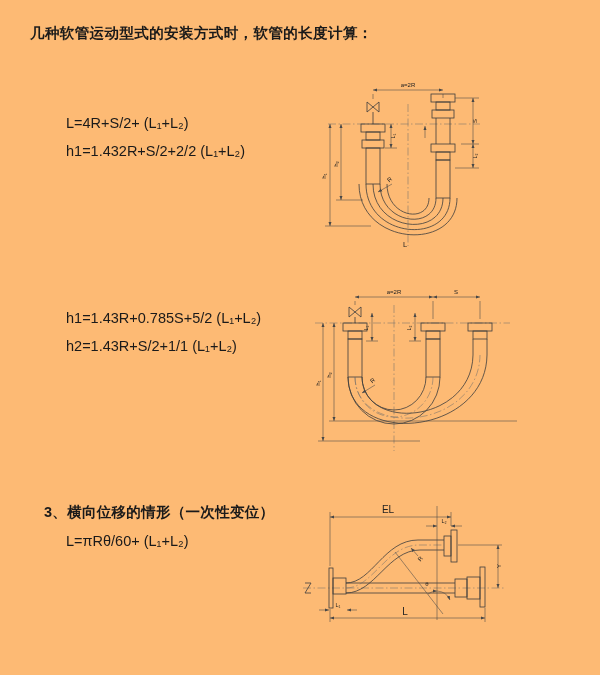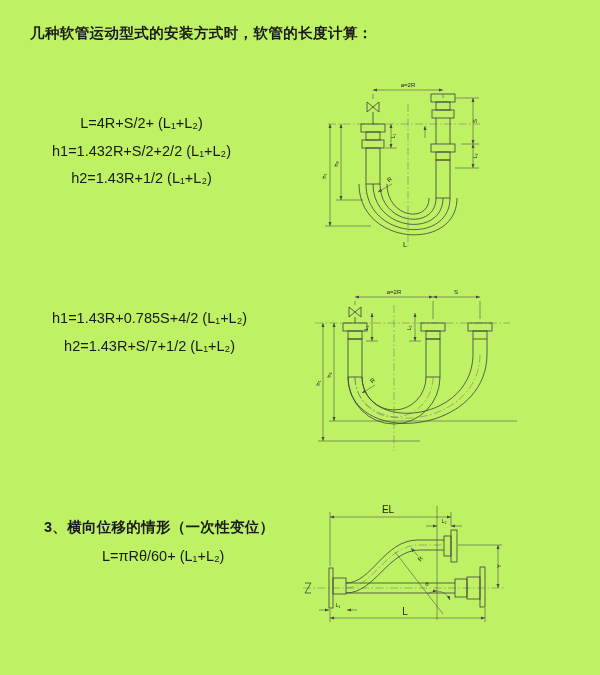--- a/index.html
+++ b/index.html
@@ -1,47 +1,46 @@
 <!DOCTYPE html>
 <html><head>
 <meta charset="utf-8">
 <style>
   html,body{margin:0;padding:0;background:#e8e8e8;}
-  .page{position:relative;width:600px;height:675px;background:#bef264;overflow:hidden;
-        font-family:"Liberation Sans","DejaVu Sans",sans-serif;color:#1a1a1a;text-align:center;}
+  .page{position:relative;width:600px;height:675px;background:#fdba74;overflow:hidden;
+        font-family:"Liberation Sans","DejaVu Sans",sans-serif;color:#1a1a1a;}
   .title{position:absolute;left:30px;top:24px;font-size:14.5px;font-weight:bold;letter-spacing:.4px;}
   .sec{position:absolute;left:44px;}
   .sec .heading{font-size:14.5px;font-weight:bold;line-height:20px;margin-bottom:6px;letter-spacing:.3px;}
-  .sec .formula{font-size:14.5px;margin-left:8px;line-height:27.5px;white-space:pre;}
-  #sec1{top:110px;} #sec2{top:305px;} #sec3{top:517px;}
+  .sec .formula{font-size:14.5px;margin-left:22px;line-height:27.5px;white-space:pre;}
+  #sec1{top:110px;} #sec2{top:305px;} #sec3{top:502px;}
   .diag{position:absolute;}
   #diag1{left:315px;top:76px;} #diag2{left:310px;top:283px;} #diag3{left:300px;top:502px;}
   .ln{stroke:#3d3d3d;stroke-width:.8;fill:none;}
   .dim{stroke:#474747;stroke-width:.55;fill:none;}
   .cl{stroke:#6a6a6a;stroke-width:.5;fill:none;stroke-dasharray:8 2.5 1.5 2.5;}
   .fit{stroke:#3d3d3d;stroke-width:.8;fill:none;}
   .diag text{fill:#222;font-family:"Liberation Sans","DejaVu Sans",sans-serif;}
   .t6{font-size:6px;} .t5{font-size:5.5px;} .t8{font-size:7.5px;} .t10{font-size:10px;}
 </style>
 </head>
 <body>
 
 <div class="page">
 
   <div class="title">几种软管运动型式的安装方式时，软管的长度计算：</div>
 
   <div class="sec" id="sec1">
     <div class="formula">L=4R+S/2+ (L₁+L₂)</div>
     <div class="formula">h1=1.432R+S/2+2/2 (L₁+L₂)</div>
-    <div class="formula">h2=1.43R+1/2 (L₁+L₂)</div>
   </div>
 
   <div class="sec" id="sec2">
-    <div class="formula">h1=1.43R+0.785S+4/2 (L₁+L₂)</div>
-    <div class="formula">h2=1.43R+S/7+1/2 (L₁+L₂)</div>
+    <div class="formula">h1=1.43R+0.785S+5/2 (L₁+L₂)</div>
+    <div class="formula">h2=1.43R+S/2+1/1 (L₁+L₂)</div>
   </div>
 
   <div class="sec" id="sec3">
     <div class="heading">3、横向位移的情形（一次性变位）</div>
     <div class="formula">L=πRθ/60+ (L₁+L₂)</div>
   </div>
 
   <svg class="diag" id="diag1" width="225" height="172" viewBox="0 0 225 172">
     <defs>
       <pattern id="p1" width="3.5" height="3.5" patternUnits="userSpaceOnUse">

